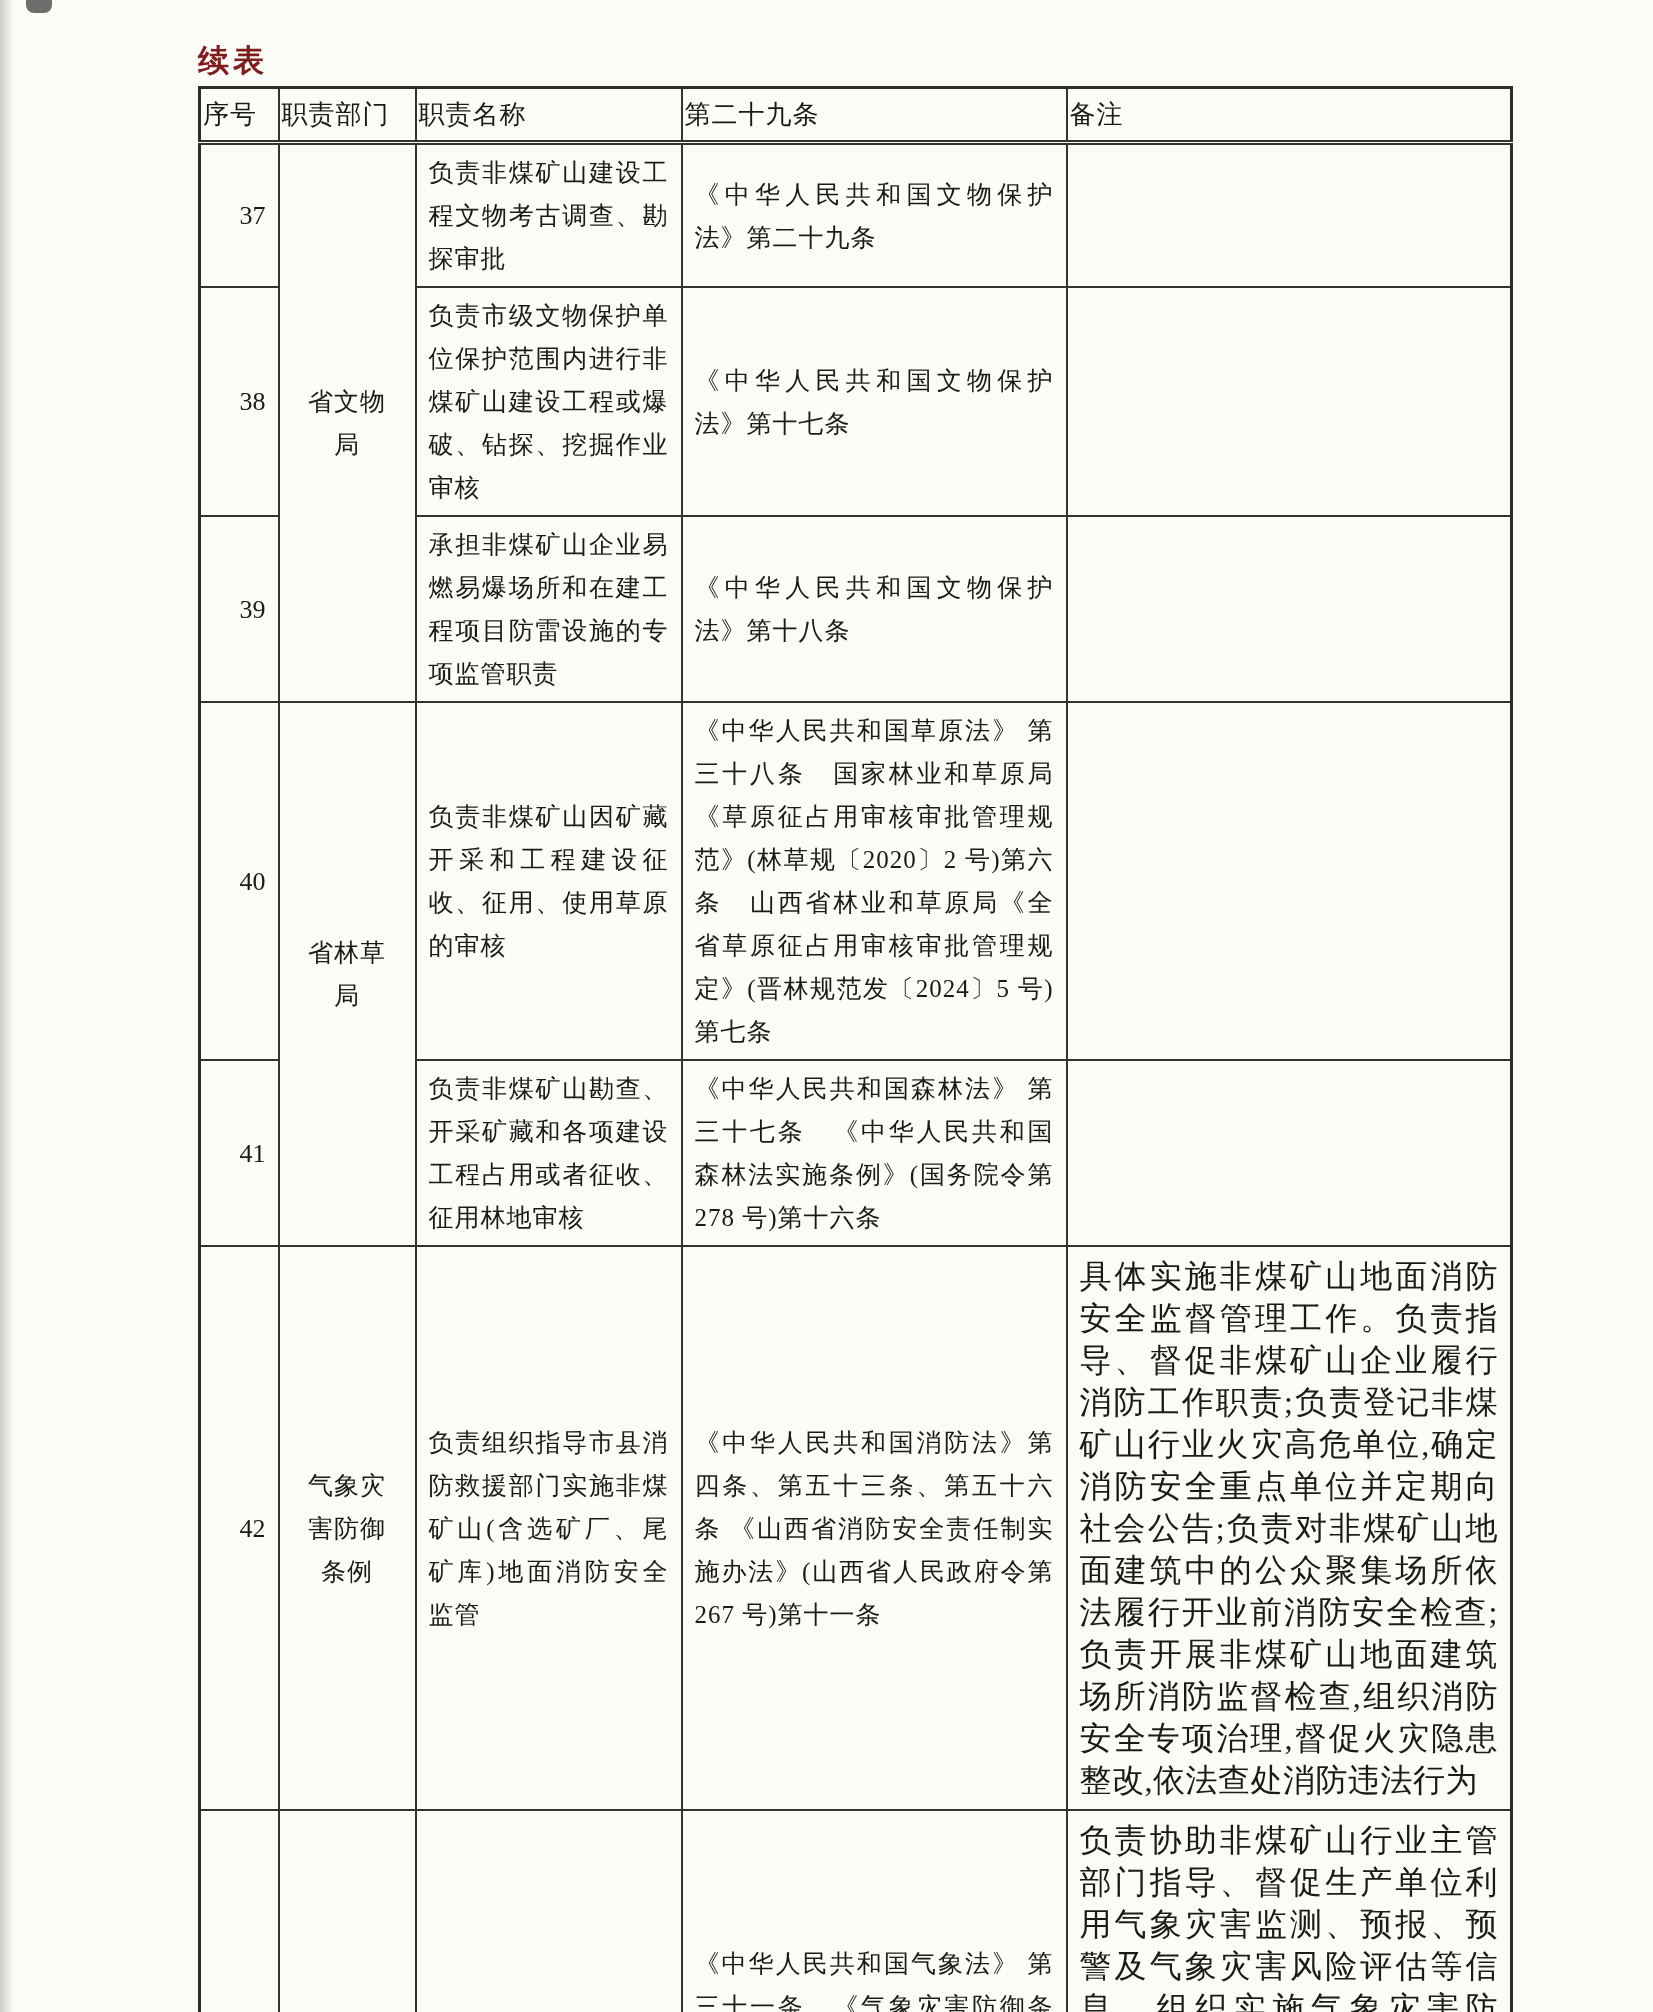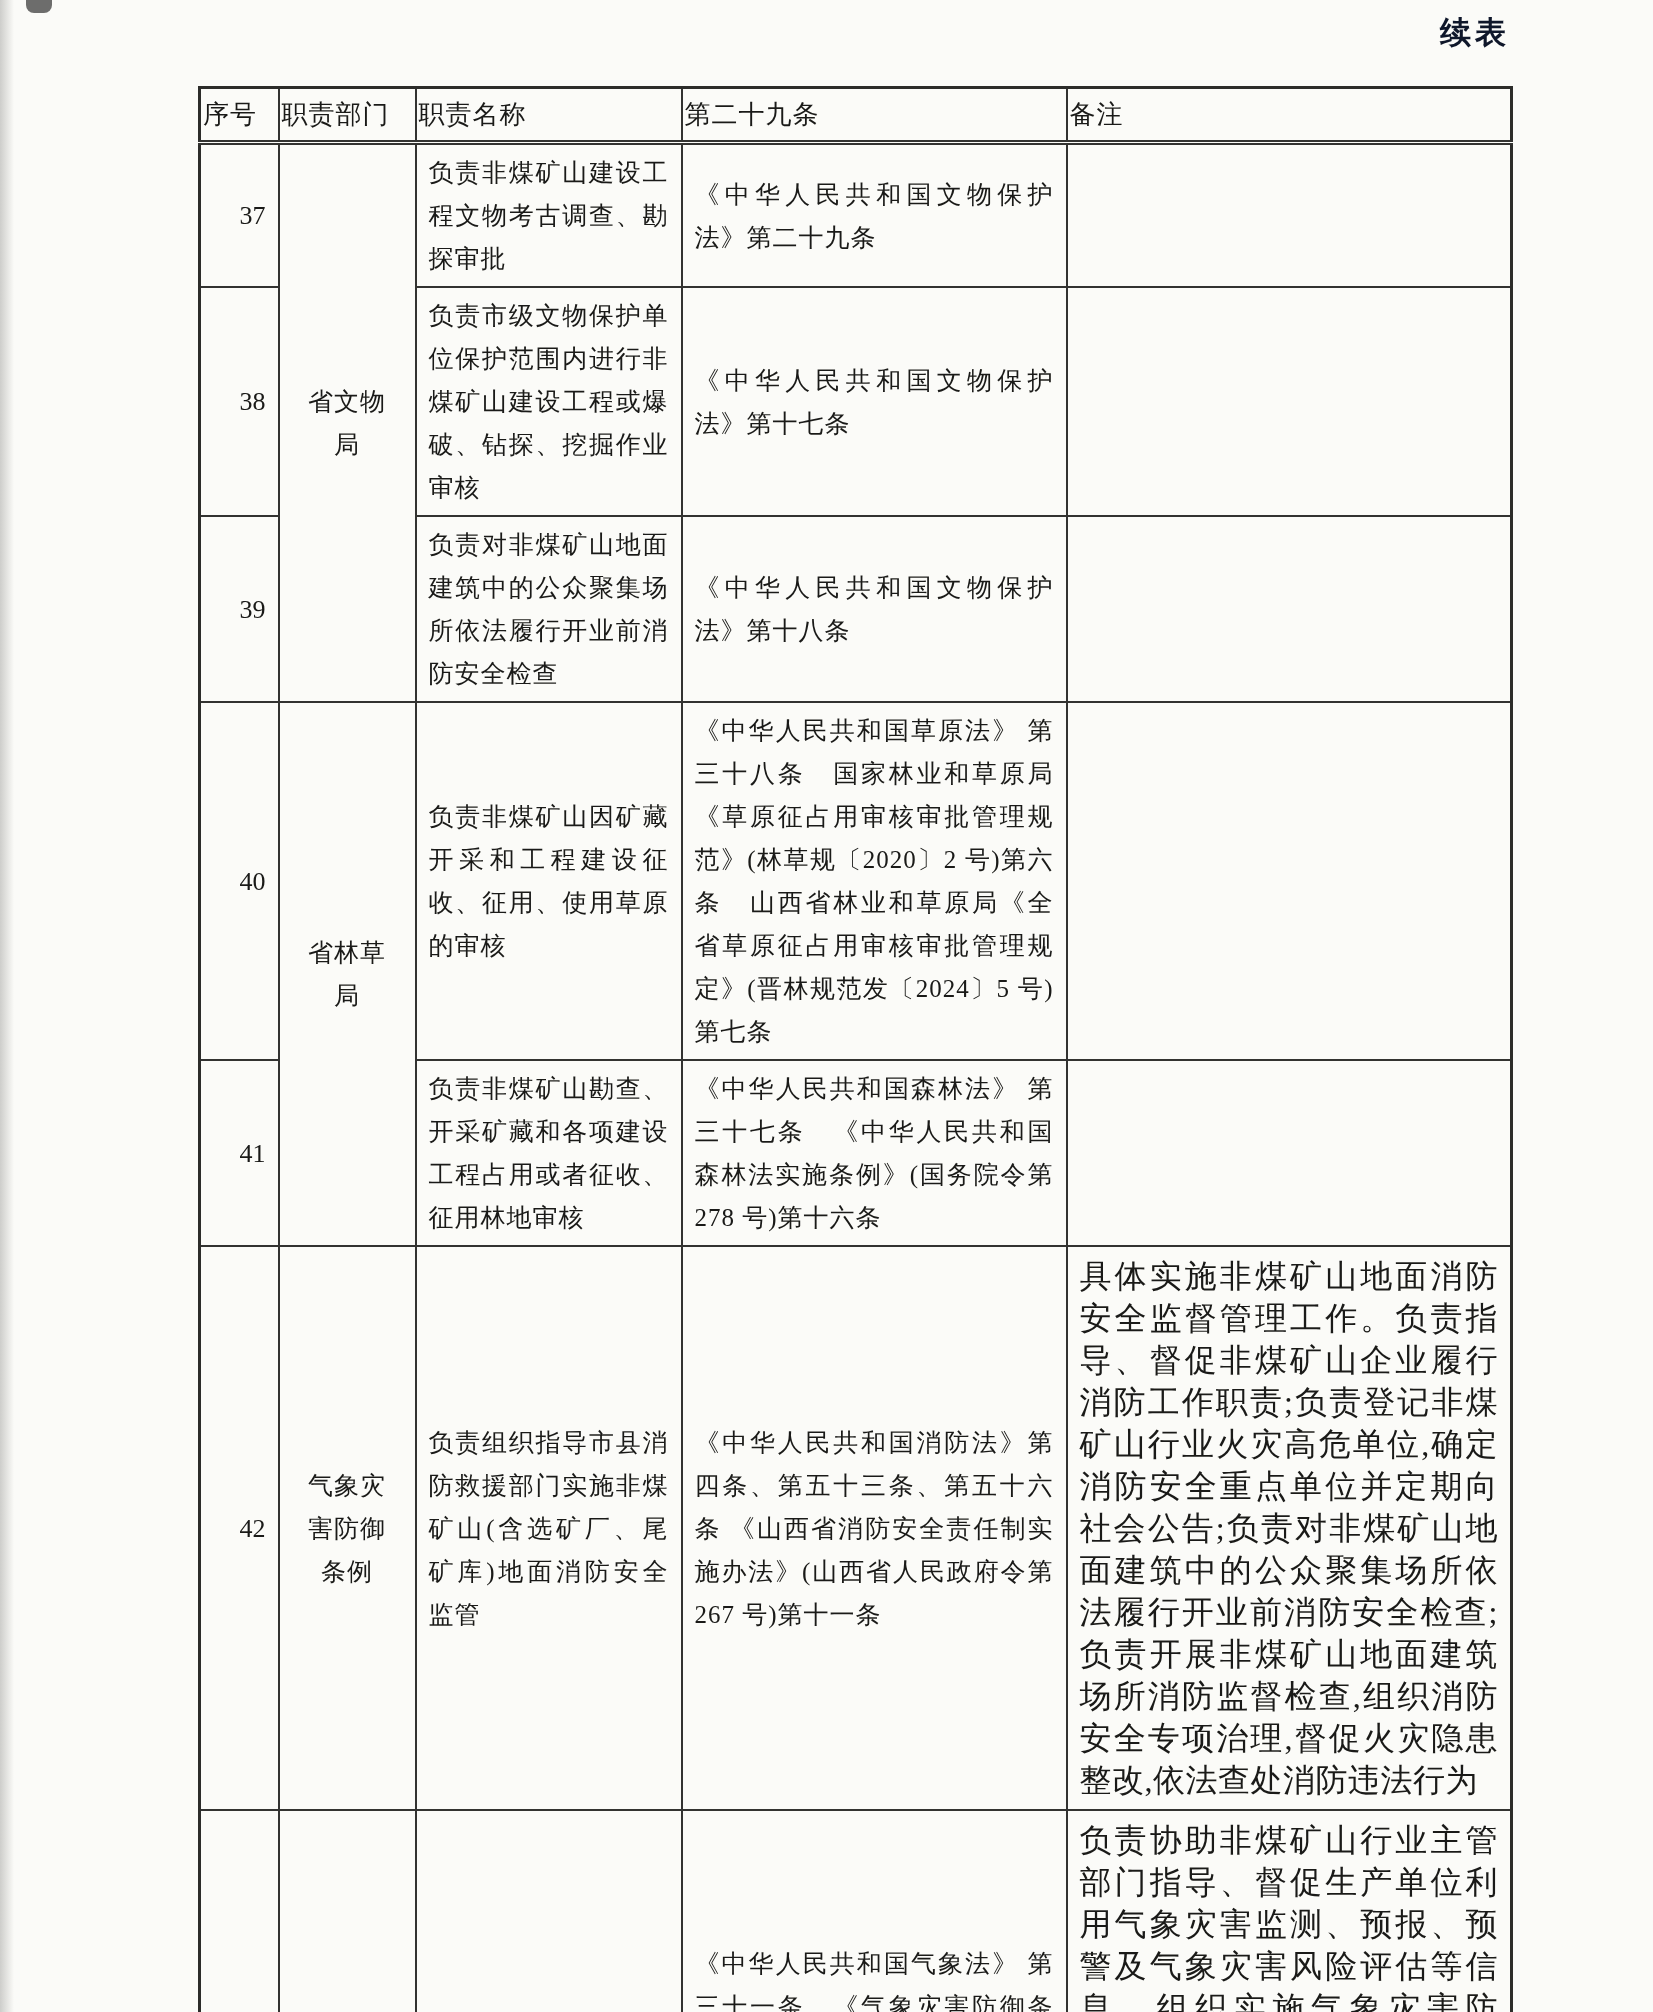--- a/index.html
+++ b/index.html
@@ -24,27 +24,26 @@
     position: absolute;
     left: 26px; top: 0px;
     width: 26px; height: 13px;
     background: #4a4a48;
     border-radius: 0 0 8px 8px;
     opacity: .8;
   }
   .cont-label {
     position: absolute;
     left: 198px;
-    top: 12px;
+    top: 40px;
     width: 1312px;
-    text-align: right;
     font-size: 31px;
     letter-spacing: 4px;
     font-weight: bold;
-    color: #0f172a;
+    color: #7f1d1d;
   }
   table.resp-table {
     position: absolute;
     left: 198px;
     top: 86px;
     width: 1312px;
     border-collapse: collapse;
     table-layout: fixed;
     background: transparent;
   }
@@ -118,21 +117,21 @@
       <td class="col-remark"></td>
     </tr>
     <tr class="r38">
       <td class="col-no">38</td>
       <td class="col-name">负责市级文物保护单位保护范围内进行非煤矿山建设工程或爆破、钻探、挖掘作业审核</td>
       <td class="col-basis">《中华人民共和国文物保护法》第十七条</td>
       <td class="col-remark"></td>
     </tr>
     <tr class="r39">
       <td class="col-no">39</td>
-      <td class="col-name">负责对非煤矿山地面建筑中的公众聚集场所依法履行开业前消防安全检查</td>
+      <td class="col-name">承担非煤矿山企业易燃易爆场所和在建工程项目防雷设施的专项监管职责</td>
       <td class="col-basis">《中华人民共和国文物保护法》第十八条</td>
       <td class="col-remark"></td>
     </tr>
     <tr class="r40">
       <td class="col-no">40</td>
       <td class="col-dept" rowspan="2">省林草局</td>
       <td class="col-name">负责非煤矿山因矿藏开采和工程建设征收、征用、使用草原的审核</td>
       <td class="col-basis">《中华人民共和国草原法》 第三十八条　国家林业和草原局《草原征占用审核审批管理规范》(林草规〔2020〕2 号)第六条　山西省林业和草原局《全省草原征占用审核审批管理规定》(晋林规范发〔2024〕5 号)第七条</td>
       <td class="col-remark"></td>
     </tr>

